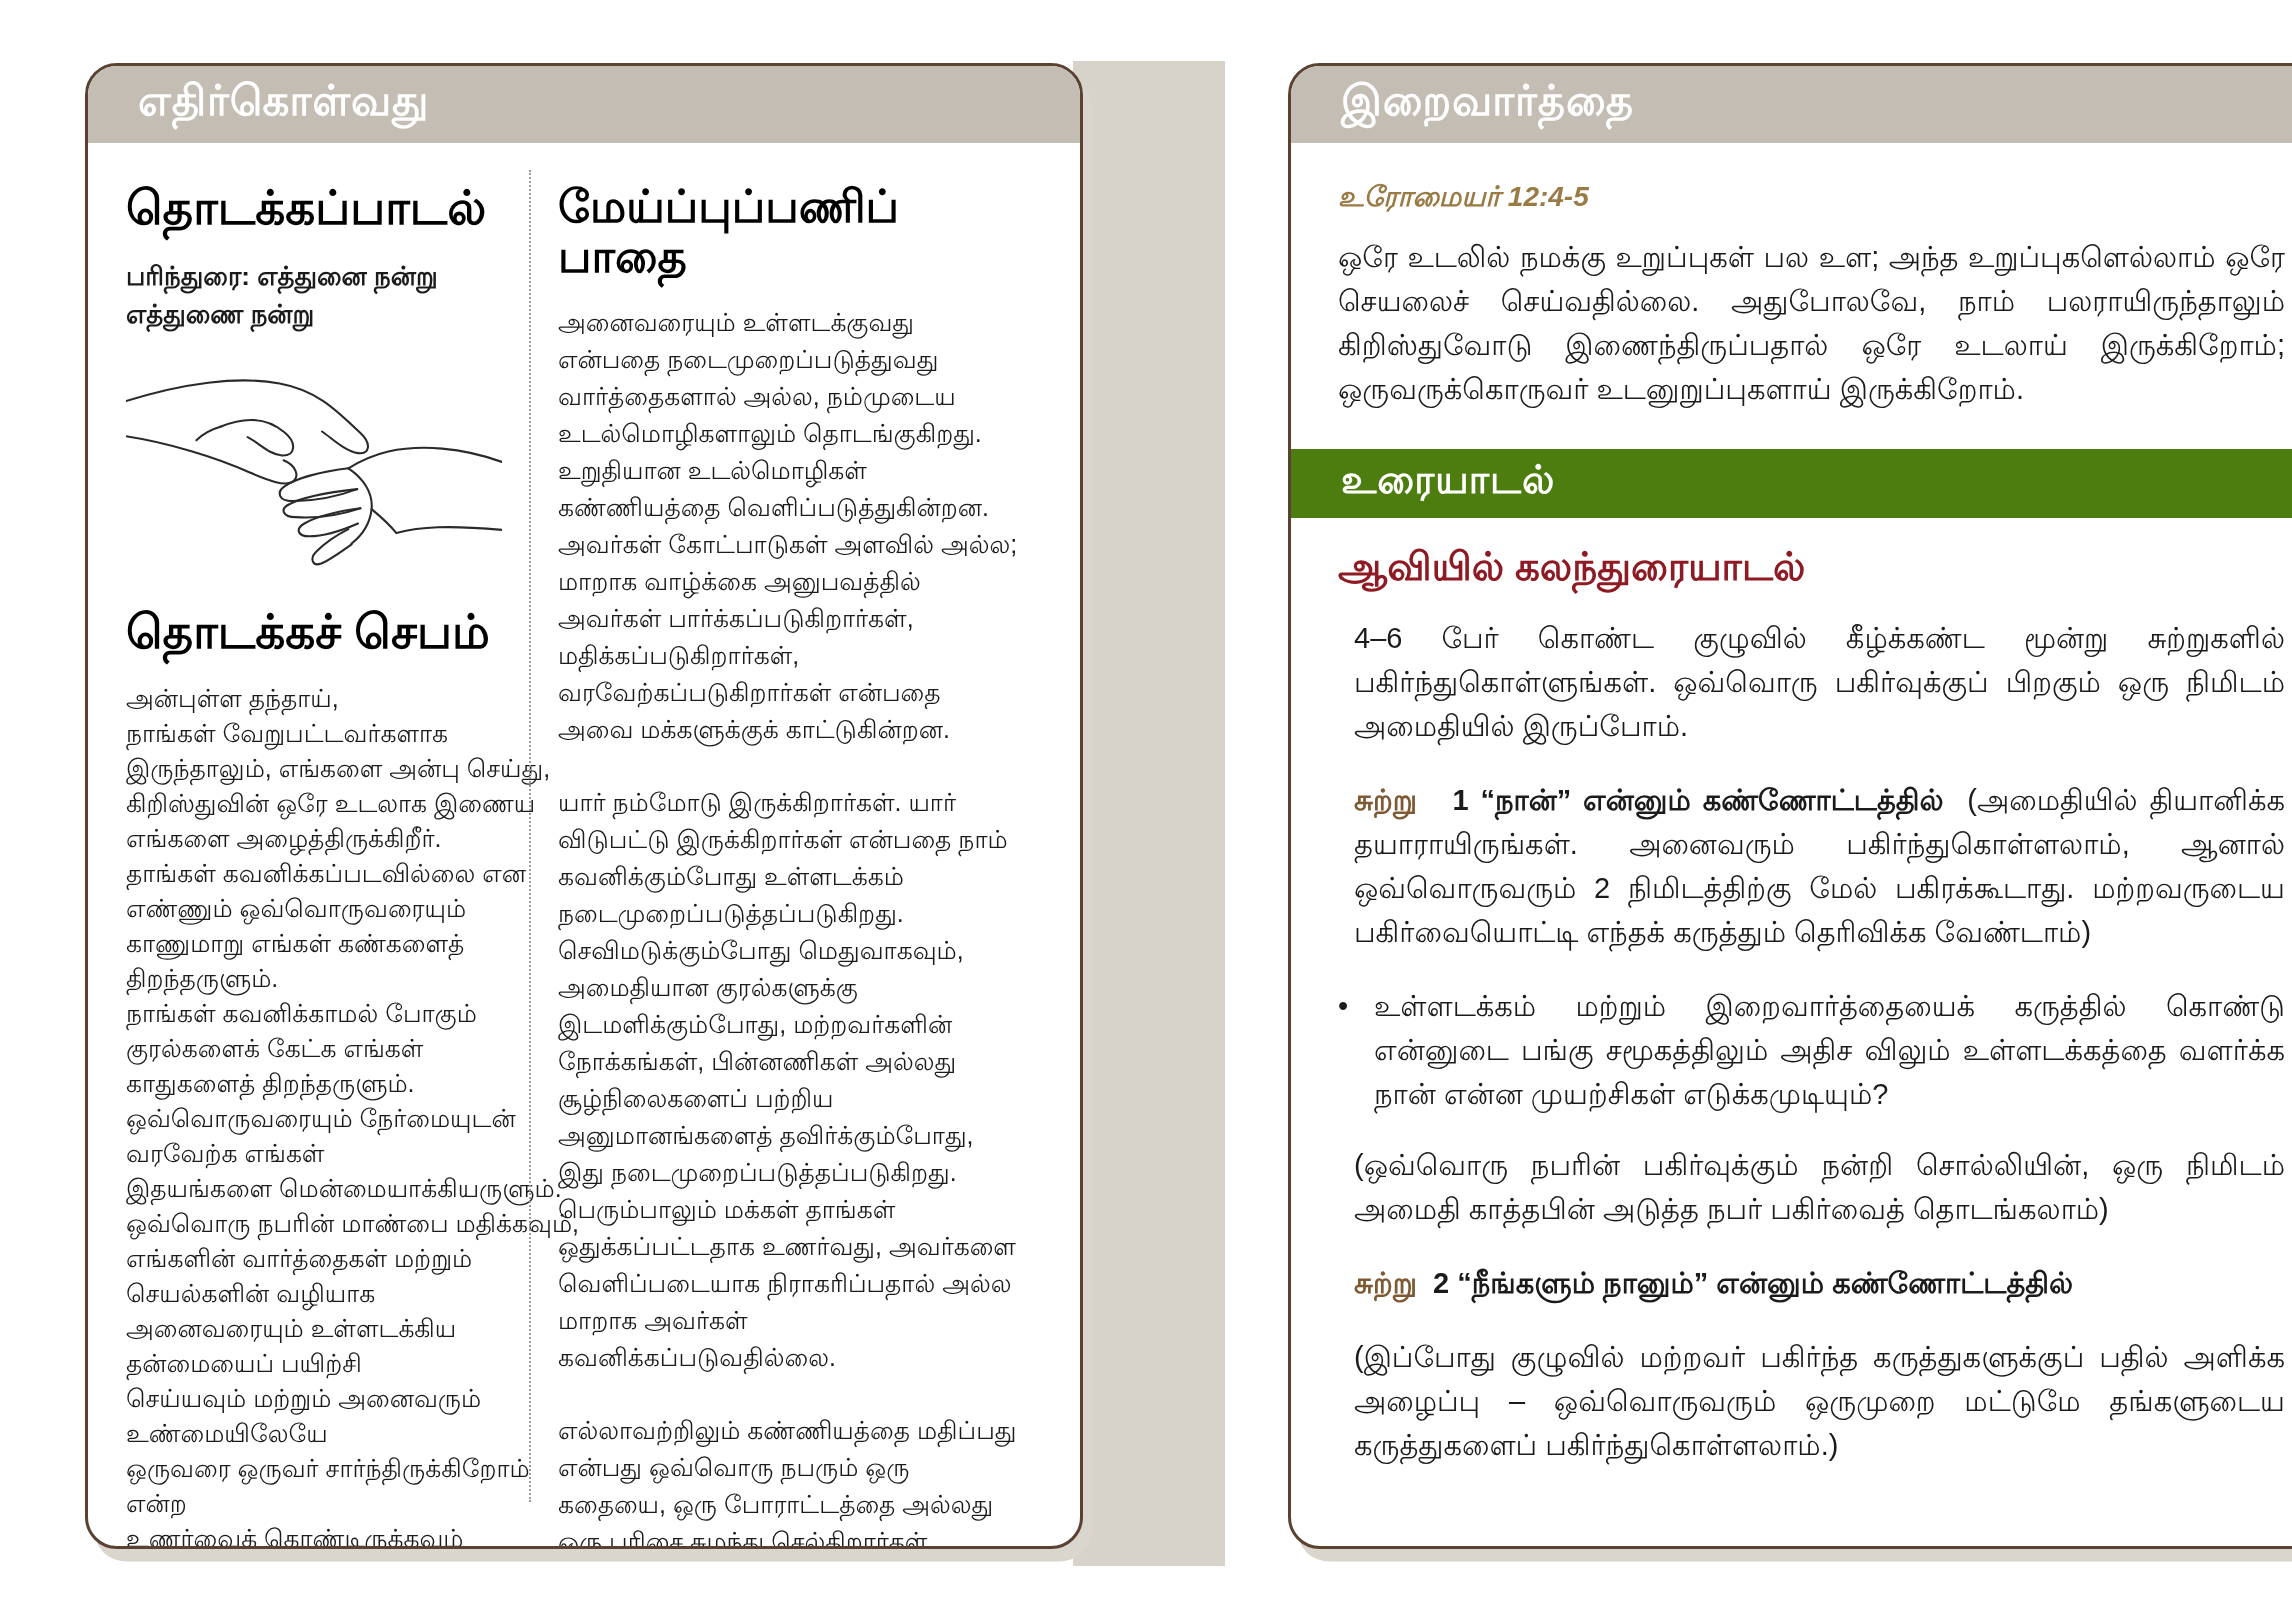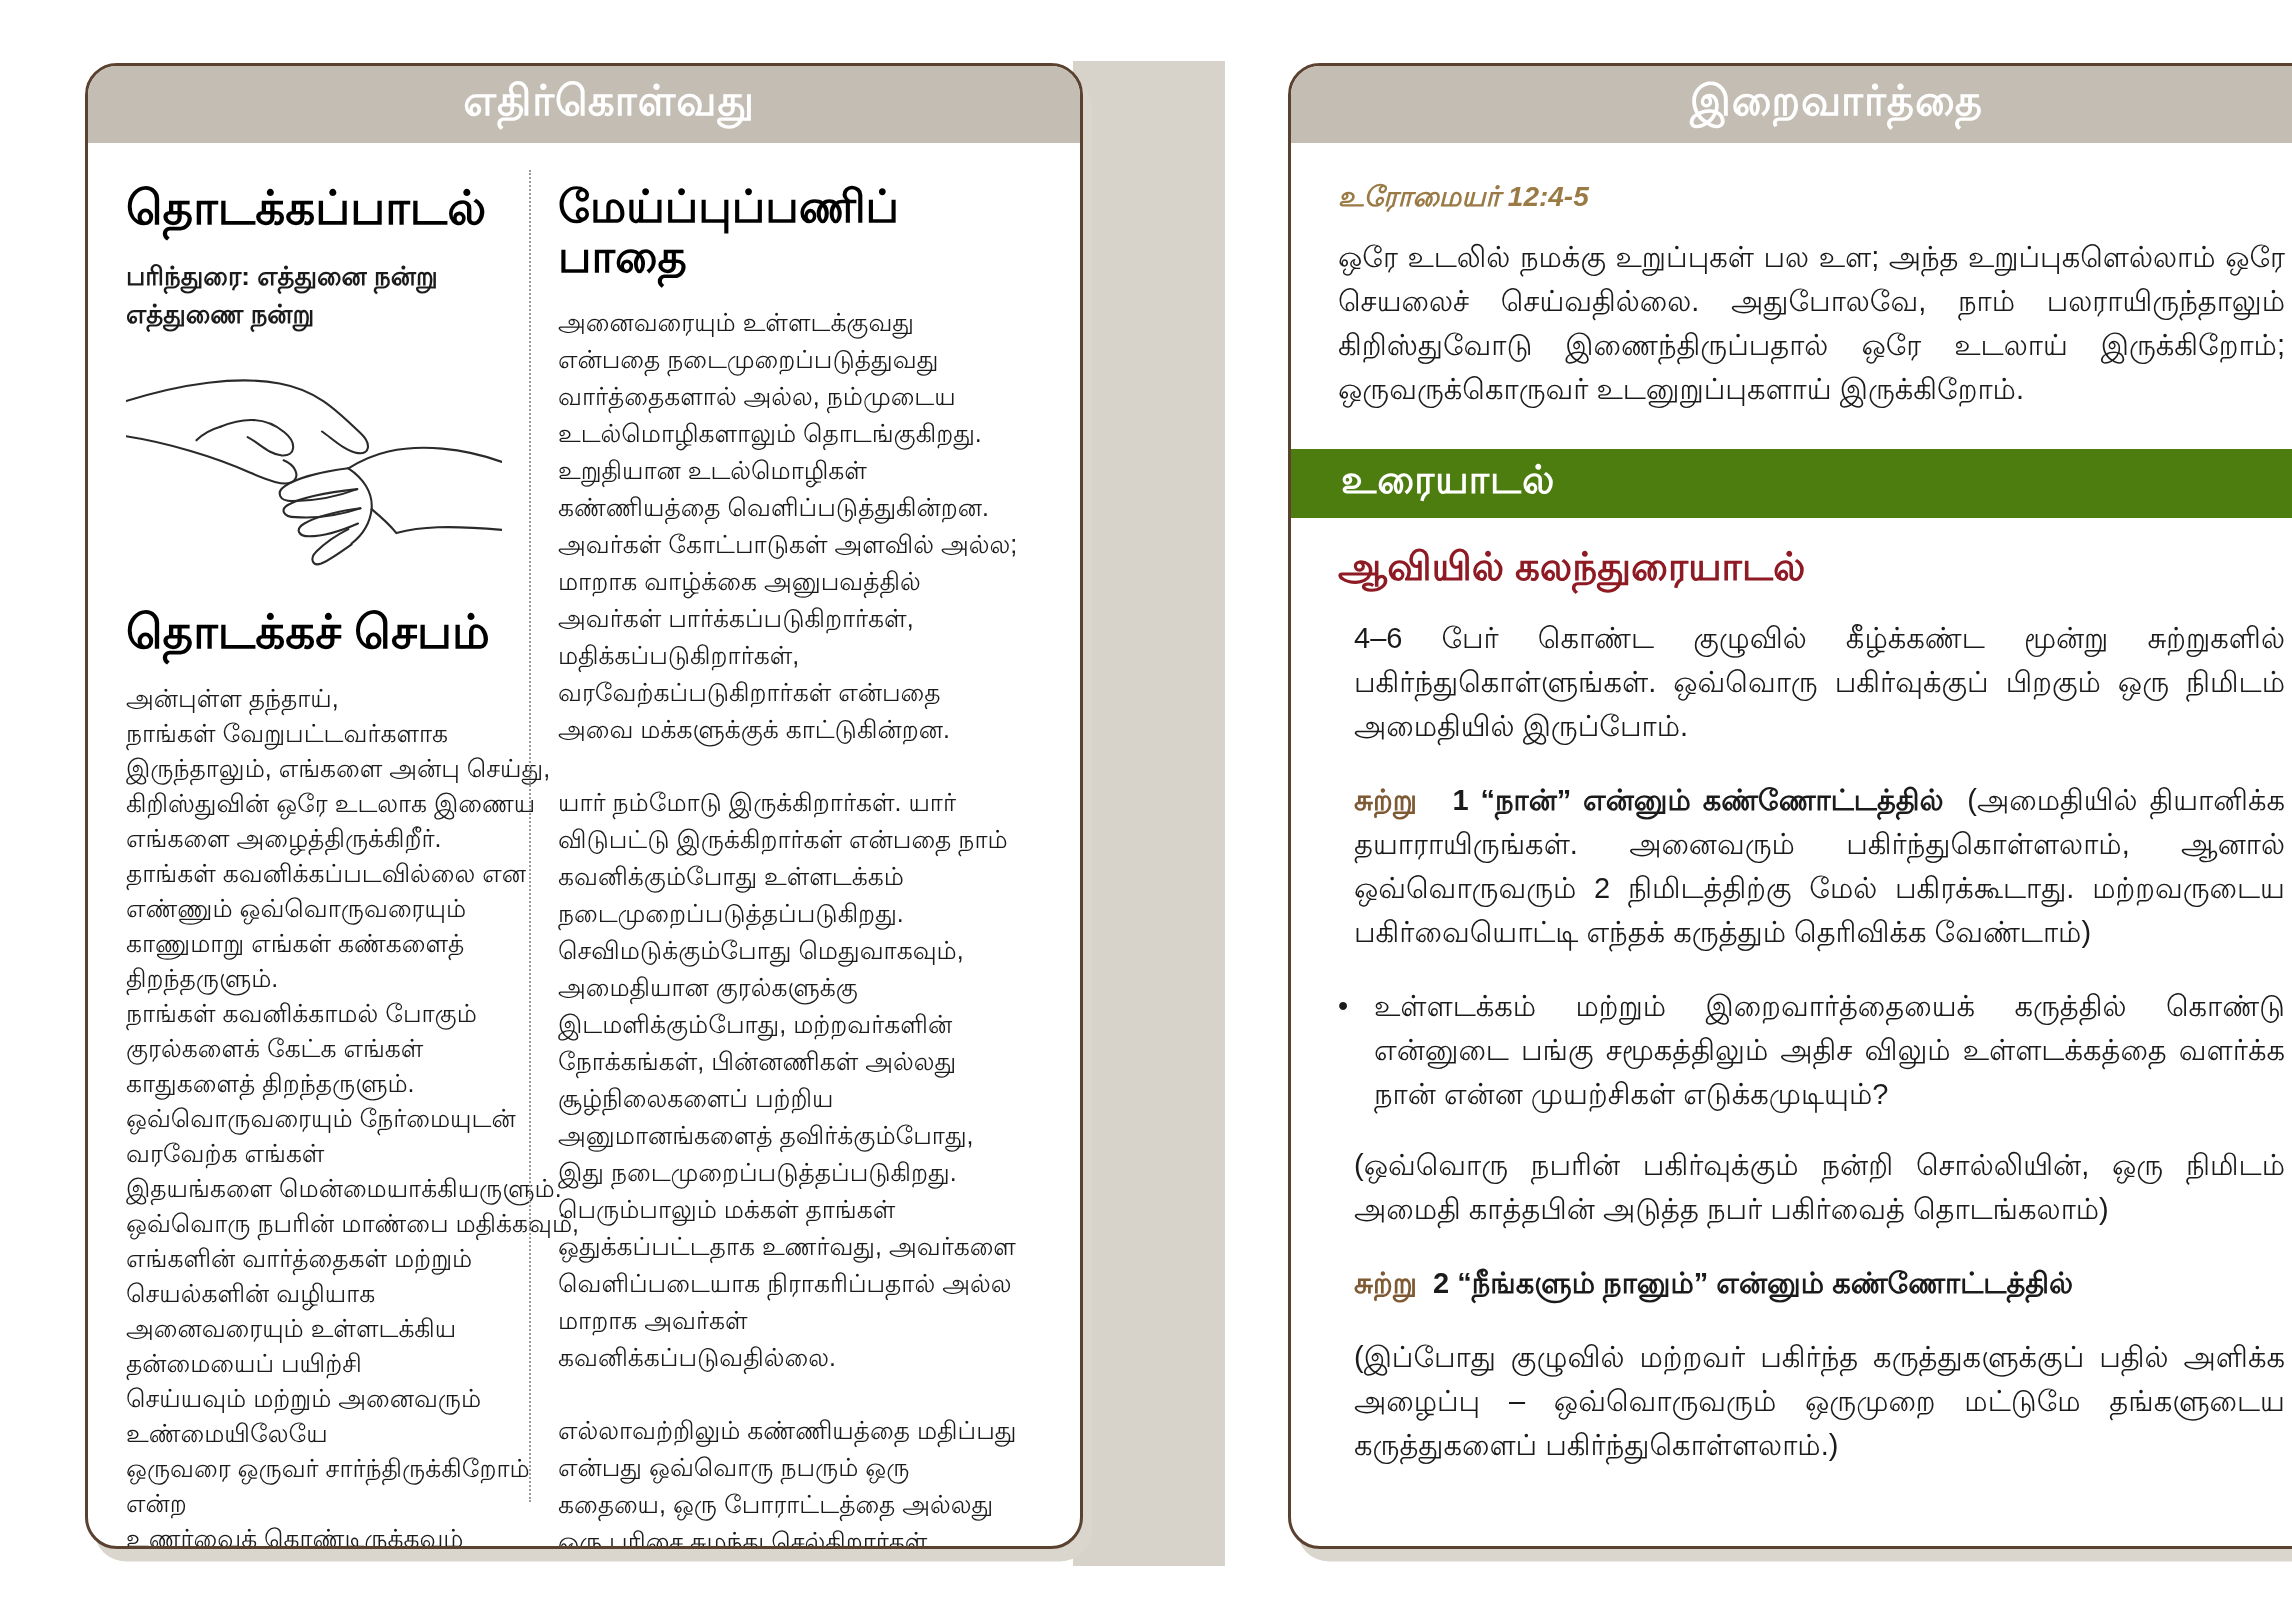--- a/index.html
+++ b/index.html
@@ -12,21 +12,21 @@
 
   .panel{
     position:absolute;top:63px;background:#ffffff;border:3.6px solid #5a4130;
     border-radius:32px;overflow:hidden;z-index:1;box-shadow:9px 12.5px 0 #dad6cd;
   }
   .panel-left{left:85px;width:992px;height:1480px;}
   .panel-right{left:1288px;width:1041px;height:1480px;}
 
   .bar{
     background:#c3bdb4;color:#ffffff;font-weight:bold;font-size:42px;
-    padding:10.7px 0 12.5px 50px;letter-spacing:0.9px;text-align:center;
+    padding:10.7px 0 12.5px 50px;letter-spacing:0.9px;
   }
   .panel-body-left{display:flex;height:calc(100% - 72px);}
   .colA{width:441px;padding:23px 23px 0 38px;box-sizing:border-box;}
   .col-divider{border-left:2.7px dotted #9a9a9a;margin:27px 0 49px 0;}
   .colB{flex:1;padding:23px 58px 0 27px;box-sizing:border-box;}
 
   .h-brown{color:#000000;font-weight:bold;font-size:47px;margin:16px 0 23px 0;line-height:1.1;}
   .colB .h-brown{font-size:45px;}
   .song-sub{font-size:26px;line-height:38px;font-weight:bold;}
   .hands{margin:23px 0 9px 0;}

